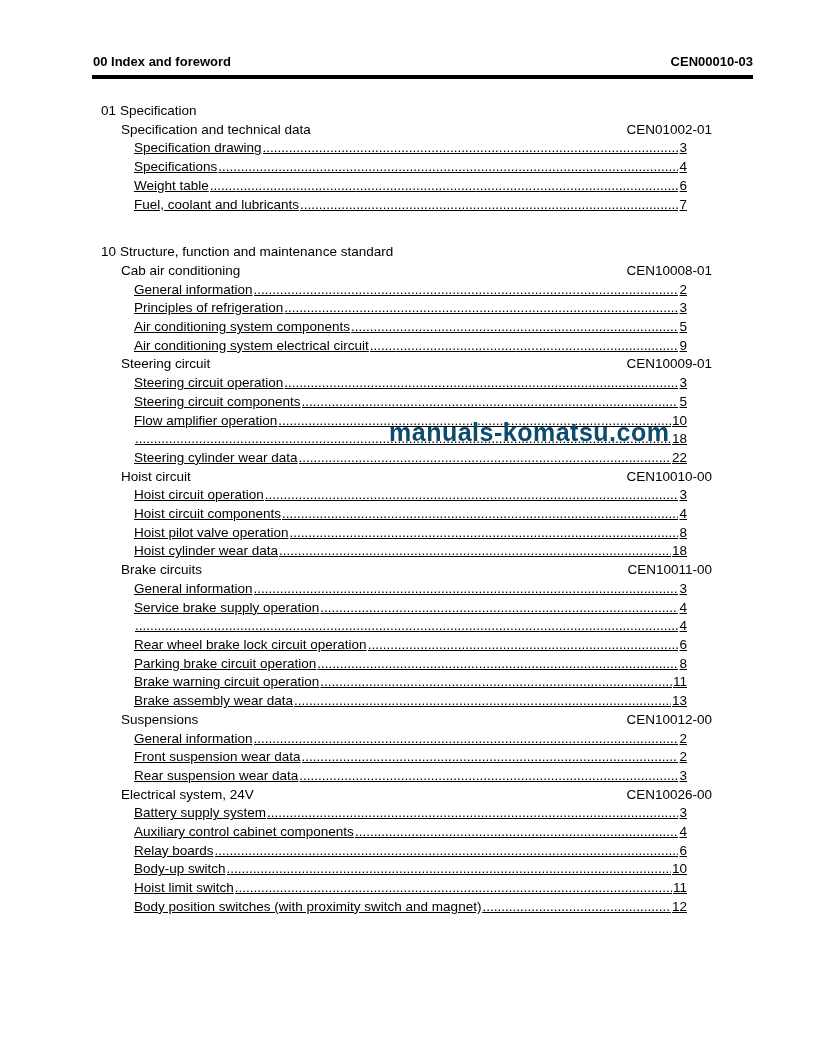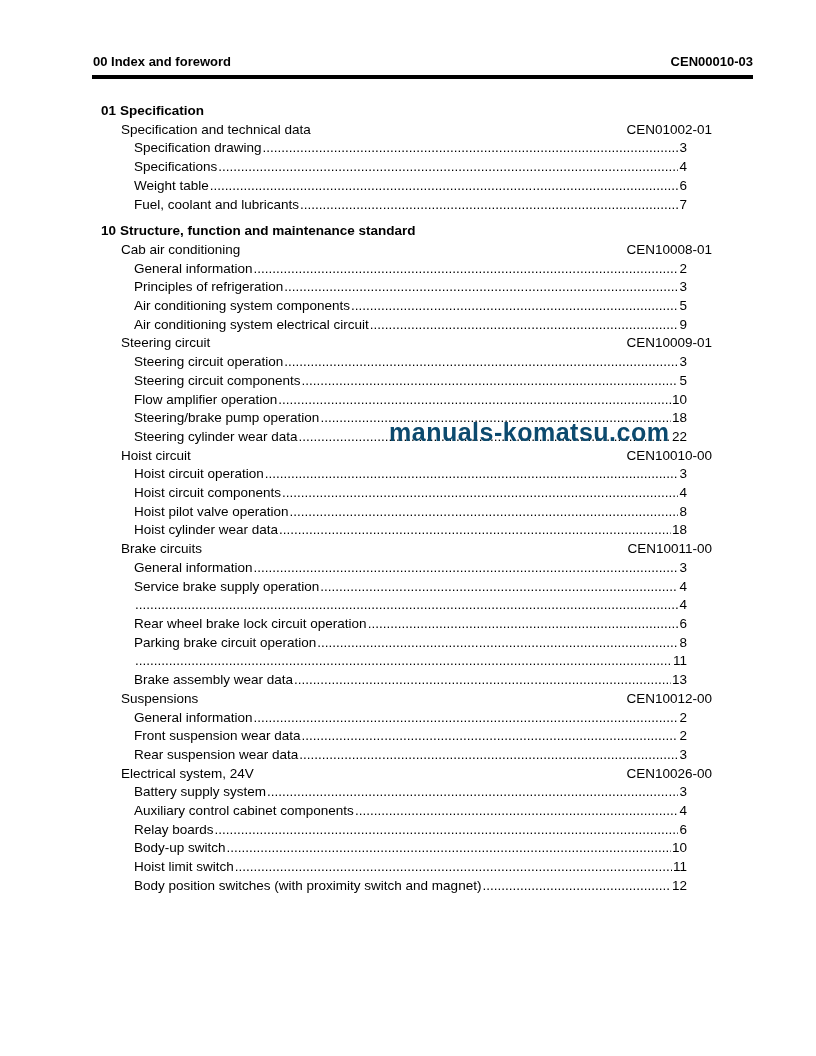--- a/index.html
+++ b/index.html
@@ -35,34 +35,35 @@
   }
   
   .toc {
     position: absolute;
     left: 101px;
     top: 102px;
     width: 611px;
     font-size: 13.5px;
     line-height: 18.7px;
   }
-  .toc-section + .toc-section { margin-top: 8px; }
-  .section-heading { display: flex; font-weight: bold; }
+  .toc-section + .toc-section { margin-top: 29px; }
+  .section-heading { display: flex; }
   .sec-num { display: inline-block; min-width: 19px; }
   .subsection-heading {
     display: flex;
     justify-content: space-between;
     align-items: flex-end;
     margin-left: 20px;
   }
   .toc-item {
     display: flex;
     align-items: flex-end;
     margin-left: 33px;
     padding-right: 25px;
+    text-decoration: underline;
   }
   .item-title { white-space: nowrap; }
   .dots {
     flex: 1 1 auto;
     overflow: hidden;
     white-space: nowrap;
     margin: 0 1px;
   }
   .dots::after {
     content: "..........................................................................................................................................................................................................................";
@@ -199,21 +200,20 @@
     <span class="item-page">5</span>
   </div>
 
   <div class="toc-item">
     <span class="item-title">Flow amplifier operation</span>
     <span class="dots"></span>
     <span class="item-page">10</span>
   </div>
 
   <div class="toc-item">
-    <span class="item-title">Steering/brake pump operation</span>
     <span class="dots"></span>
     <span class="item-page">18</span>
   </div>
 
   <div class="toc-item">
     <span class="item-title">Steering cylinder wear data</span>
     <span class="dots"></span>
     <span class="item-page">22</span>
   </div>
 </div>
@@ -278,20 +278,21 @@
     <span class="item-page">6</span>
   </div>
 
   <div class="toc-item">
     <span class="item-title">Parking brake circuit operation</span>
     <span class="dots"></span>
     <span class="item-page">8</span>
   </div>
 
   <div class="toc-item">
+    <span class="item-title">Brake warning circuit operation</span>
     <span class="dots"></span>
     <span class="item-page">11</span>
   </div>
 
   <div class="toc-item">
     <span class="item-title">Brake assembly wear data</span>
     <span class="dots"></span>
     <span class="item-page">13</span>
   </div>
 </div>

